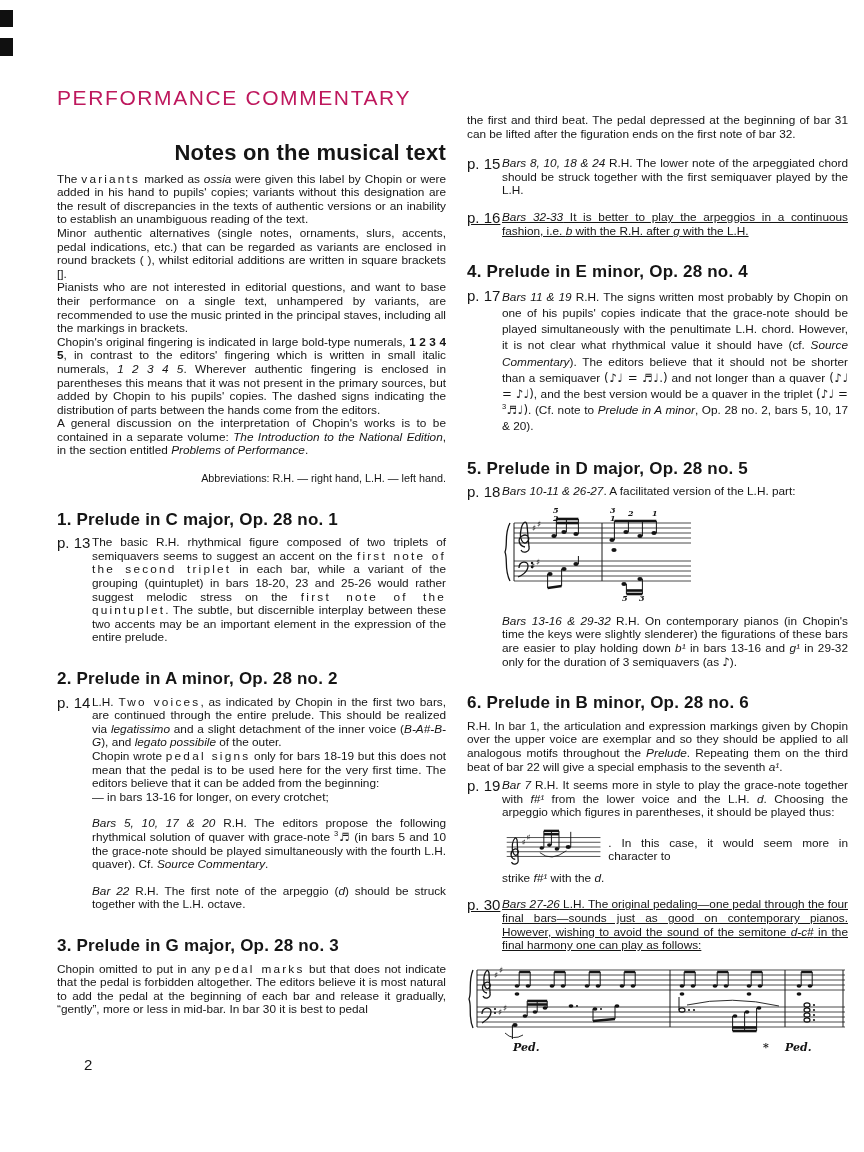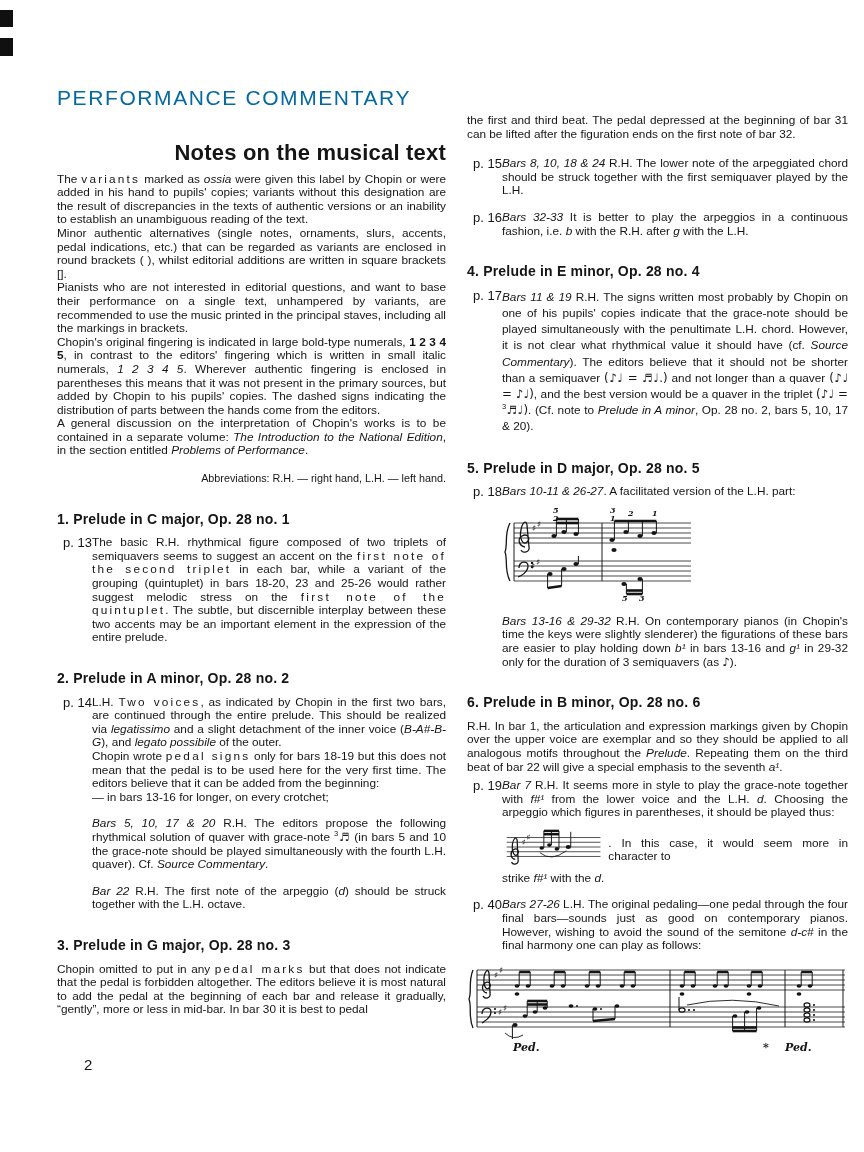--- a/index.html
+++ b/index.html
@@ -7,32 +7,32 @@
     width:864px;height:1152px;background:#ffffff;position:relative;
     font-family:"Liberation Sans",sans-serif;color:#151515;
     -webkit-font-smoothing:antialiased;
   }
   .page{position:absolute;inset:0;background:#fff;overflow:hidden;}
   .scan-mark{position:absolute;left:0;width:13px;background:#101010;}
   .m1{top:10px;height:17px;}
   .m2{top:38px;height:18px;}
   .page-title{
     position:absolute;left:57px;top:86px;margin:0;
-    font-size:21px;font-weight:400;letter-spacing:1.6px;color:#0369a1;
+    font-size:21px;font-weight:400;letter-spacing:1.6px;color:#be185d;
   }
   .col{position:absolute;font-size:11.8px;line-height:13.6px;text-align:justify;}
   .col.left{left:57px;top:146px;width:389px;}
   .col.right{left:467px;top:114px;width:381px;}
   .col p{margin:0;}
   h2.notes-h{font-size:22px;font-weight:700;margin:0 0 13px 0;letter-spacing:.2px;text-align:right;}
-  h3.sec-h{font-size:14px;font-weight:700;margin:27px 0 10px 0;letter-spacing:.2px;text-align:left;}
+  h3.sec-h{font-size:17px;font-weight:700;margin:27px 0 10px 0;letter-spacing:.2px;text-align:left;}
   .abbrev{margin-top:14px !important;font-size:10.8px;text-align:right;}
   .note{display:grid;grid-template-columns:35px 1fr;margin-top:5px;}
-  .note + .note{margin-top:13px;}
-  .pref{font-size:13px;line-height:12px;padding-top:1px;text-align:right;white-space:nowrap;}
+  .note + .note{margin-top:13px;text-decoration:underline;}
+  .pref{font-size:15px;line-height:12px;padding-top:1px;text-align:left;white-space:nowrap;}
   .ntext p + p{margin-top:0;}
   .ntext p.gap{margin-top:13px;}
   .s4body{line-height:16.2px;}
   .seg-i{font-style:italic;}
   .seg-b{font-weight:700;}
   .seg-sp{letter-spacing:2.2px;}
   .seg-m{font-family:"DejaVu Sans",sans-serif;}
   .seg-sup{vertical-align:super;font-size:7.5px;line-height:0;}
   .score{display:block;margin:7px 0 10px 0;}
   .scorerow{display:flex;align-items:flex-end;gap:6px;margin:4px 0 2px 0;}
@@ -233,21 +233,21 @@
               <line class="st" x1="72.6" y1="23" x2="72.6" y2="7"></line>
             </g>
           </svg>
           <span>. In this case, it would seem more in character to</span>
         </div>
         <p>strike <span class="seg-i">f#¹</span> with the <span class="seg-i">d</span>.</p>
       </div>
     </div>
 
     <div class="note">
-      <div class="pref">p. 40</div>
+      <div class="pref">p. 30</div>
       <div class="ntext">
           <p><span class="seg-i">Bars 27-26</span> L.H. The original pedaling—one pedal through the four final bars—sounds just as good on contemporary pianos. However, wishing to avoid the sound of the semitone <span class="seg-i">d-c#</span> in the final harmony one can play as follows:</p>
         </div>
     </div>
 
     <svg class="fullscore" width="381" height="100" viewBox="0 0 381 100">
       <path class="clef" d="M6,11 C1,23 5,33 2,40 C5,48 1,58 6,69"></path>
       <line class="bl" x1="10" y1="11" x2="10" y2="68"></line>
       <g>
         <line class="sl" x1="10" y1="11" x2="378" y2="11"></line>

